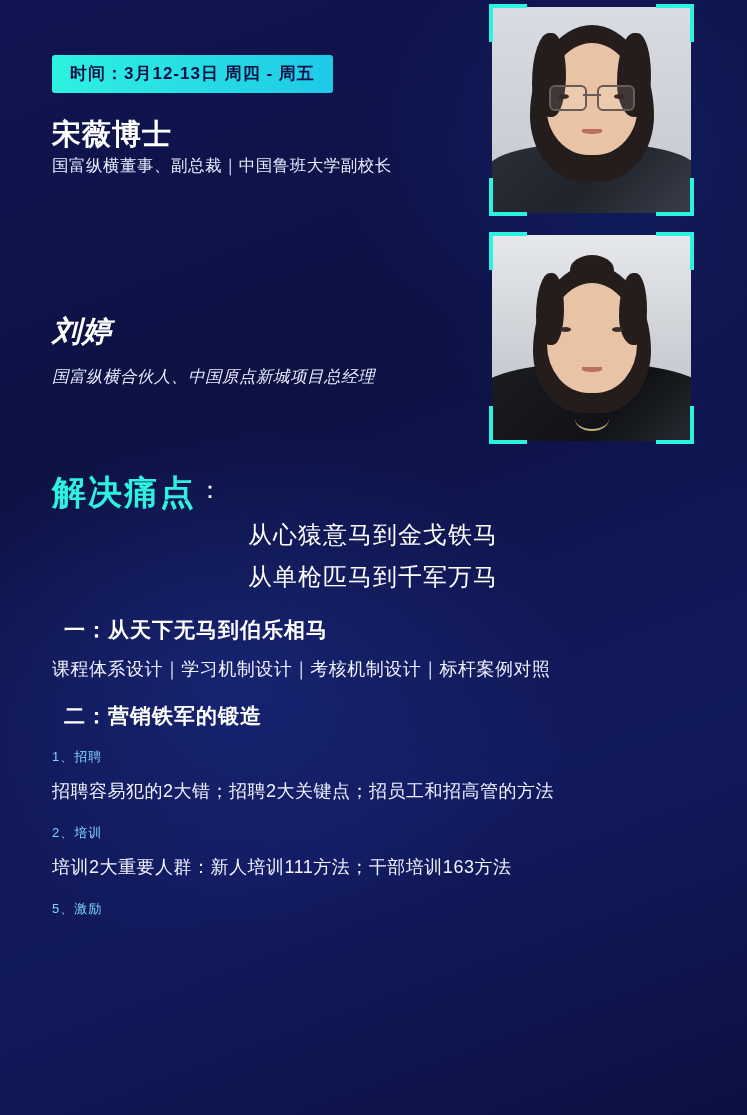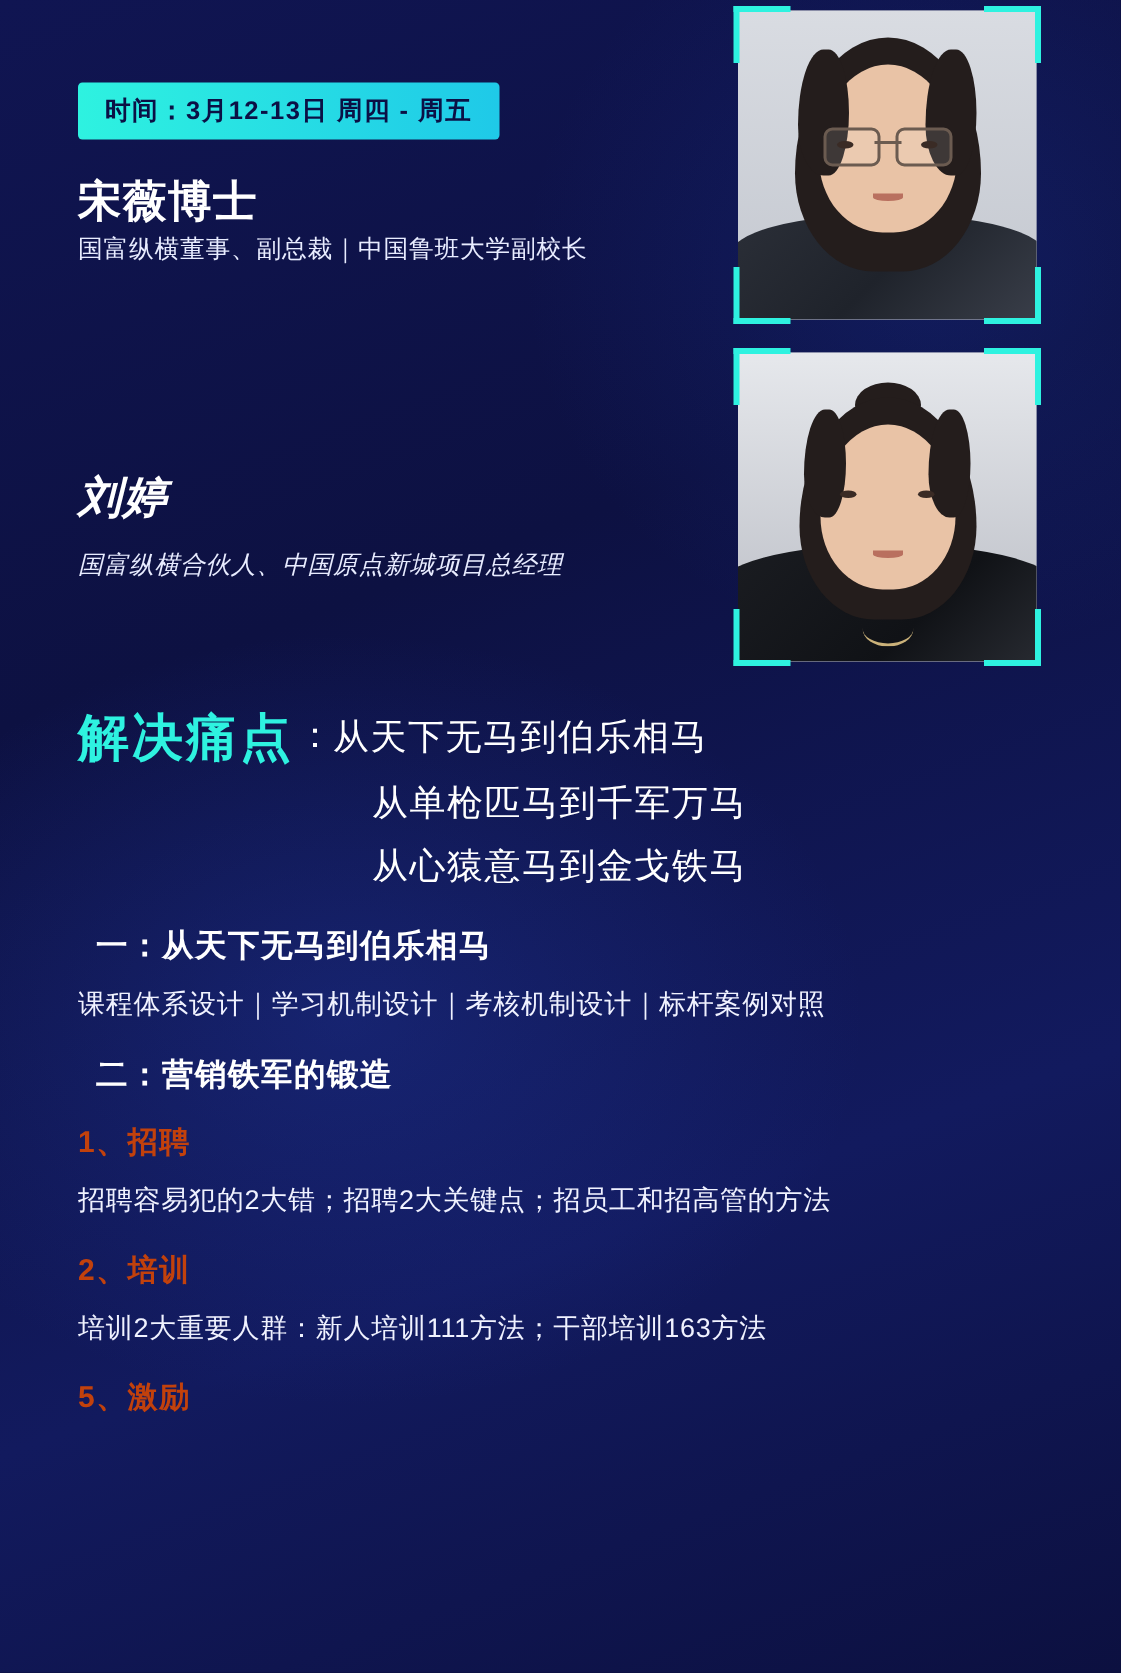--- a/index.html
+++ b/index.html
@@ -233,23 +233,23 @@
     width: 665px;
   }
   .ol-h1 {
     font-size: 21px;
     font-weight: bold;
     color: #ffffff;
     letter-spacing: 1px;
     margin: 0 0 12px 12px;
   }
   .ol-h2 {
-    font-size: 20px;
-    font-weight: bold;
-    color: #c2410c;
+    font-size: 13px;
+    font-weight: normal;
+    color: #7dd3fc;
     letter-spacing: 1px;
     margin: 18px 0 12px 0;
   }
   .ol-p {
     font-size: 18px;
     color: #f0f2ff;
     letter-spacing: 0.5px;
     line-height: 1.55;
     margin: 0 0 14px 0;
   }
@@ -319,25 +319,24 @@
     <div class="corner c-tr"></div>
     <div class="corner c-bl"></div>
     <div class="corner c-br"></div>
   </div>
 </div>
 
 <div class="pain-section">
   <div class="pain-head">
     <span class="pain-title">解决痛点</span>
     <span class="pain-colon">：</span>
-    <span class="pain-line-first">从天下无马到伯乐相马</span>
   </div>
   <div class="pain-rest">
+    <div class="pain-line">从心猿意马到金戈铁马</div>
     <div class="pain-line">从单枪匹马到千军万马</div>
-    <div class="pain-line">从心猿意马到金戈铁马</div>
   </div>
 </div>
 
 <div class="outline">
   <div class="ol-h1">一：从天下无马到伯乐相马</div>
   <div class="ol-p">课程体系设计｜学习机制设计｜考核机制设计｜标杆案例对照</div>
 
   <div class="ol-h1" style="margin-top:18px;">二：营销铁军的锻造</div>
 
   <div class="ol-h2">1、招聘</div>

